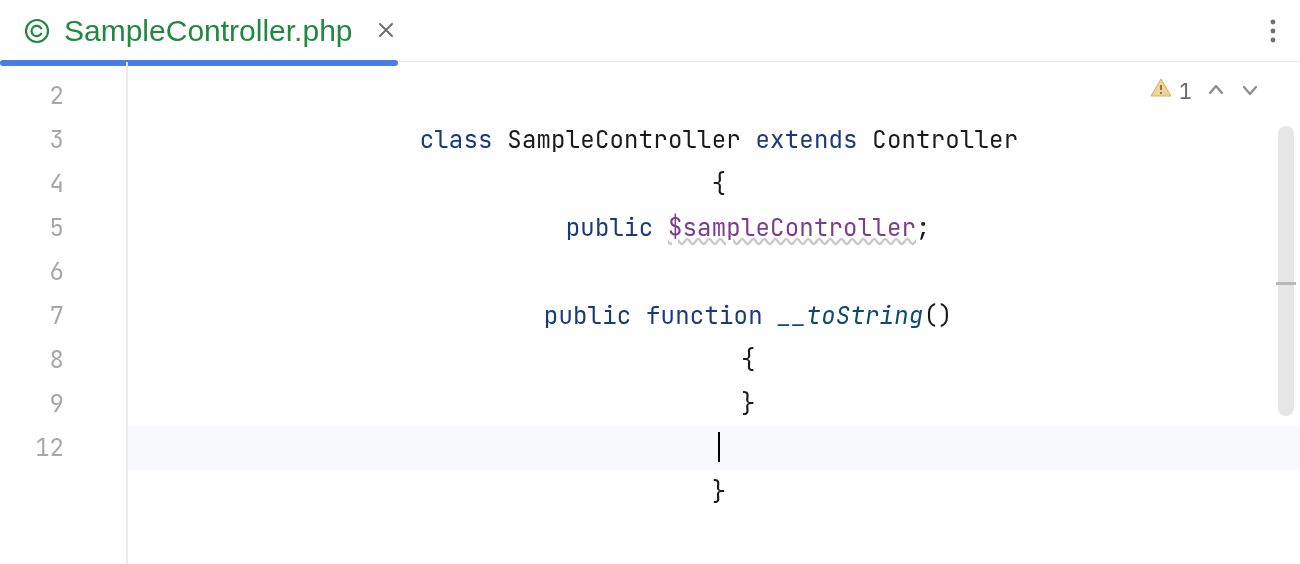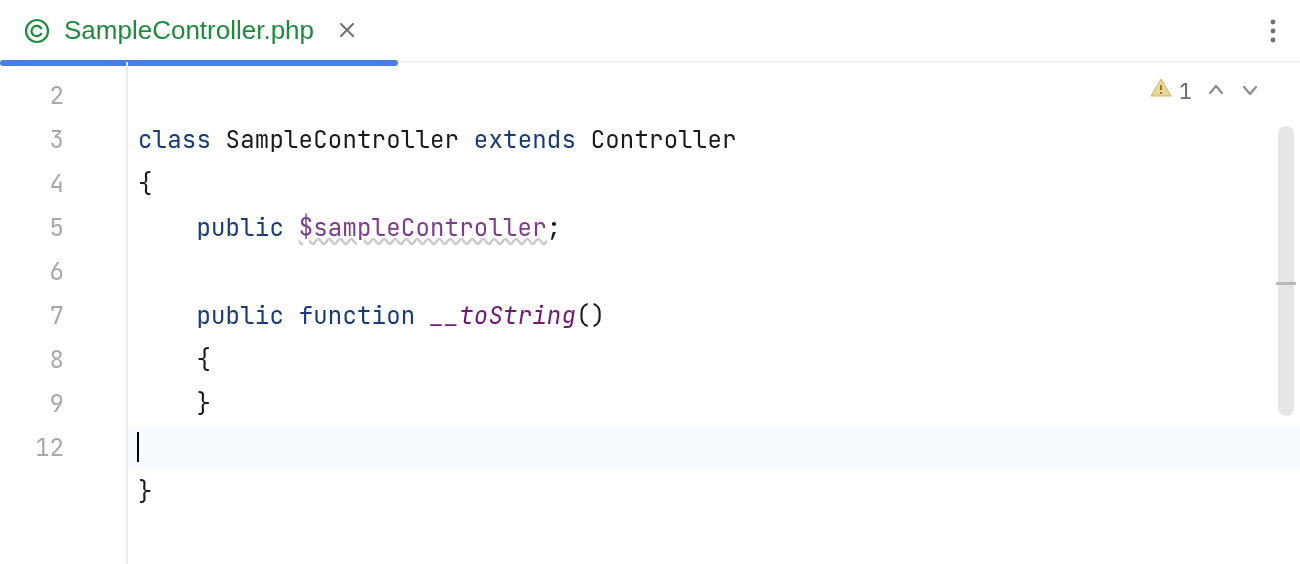--- a/index.html
+++ b/index.html
@@ -28,21 +28,21 @@
   }
   .tab-icon {
     width: 26px;
     height: 26px;
     display: flex;
     align-items: center;
     justify-content: center;
   }
   .tab-icon svg { display: block; }
   .tab-title {
-    font-size: 26px;
+    font-size: 30px;
     color: #1f8a3f;
     font-weight: 400;
   }
   .close-icon {
     font-size: 24px;
     color: #6f6f6f;
     margin-left: 10px;
     cursor: pointer;
   }
   .tab-underline {
@@ -90,29 +90,30 @@
     font-size: 24px;
     position: relative;
   }
   .code-line {
     height: 44px;
     line-height: 44px;
     padding-left: 10px;
     white-space: pre;
     letter-spacing: 0.2px;
     position: relative;
+    text-align: center;
   }
   .code-line.current {
     background: #f7f9fc;
   }
   .tok-kw { color: #1a3b7a; }
   .tok-ident { color: #1a1a1a; }
   .tok-var { color: #7a3e8c; margin-top: 42px; }
   .tok-deco { text-decoration: underline; text-decoration-style: wavy; text-decoration-color: #c9c9c9; }
-  .tok-func { color: #701a75; font-style: italic; }
+  .tok-func { color: #0c4a6e; font-style: italic; }
   .tok-this { color: #1a3b7a; }
   .tok-prop { color: #7a3e8c; font-style: italic; }
   .tok-punc { color: #1a1a1a; }
   .caret {
     display: inline-block;
     width: 2px;
     height: 30px;
     background: #000;
     vertical-align: middle;
     margin-left: -1px;

